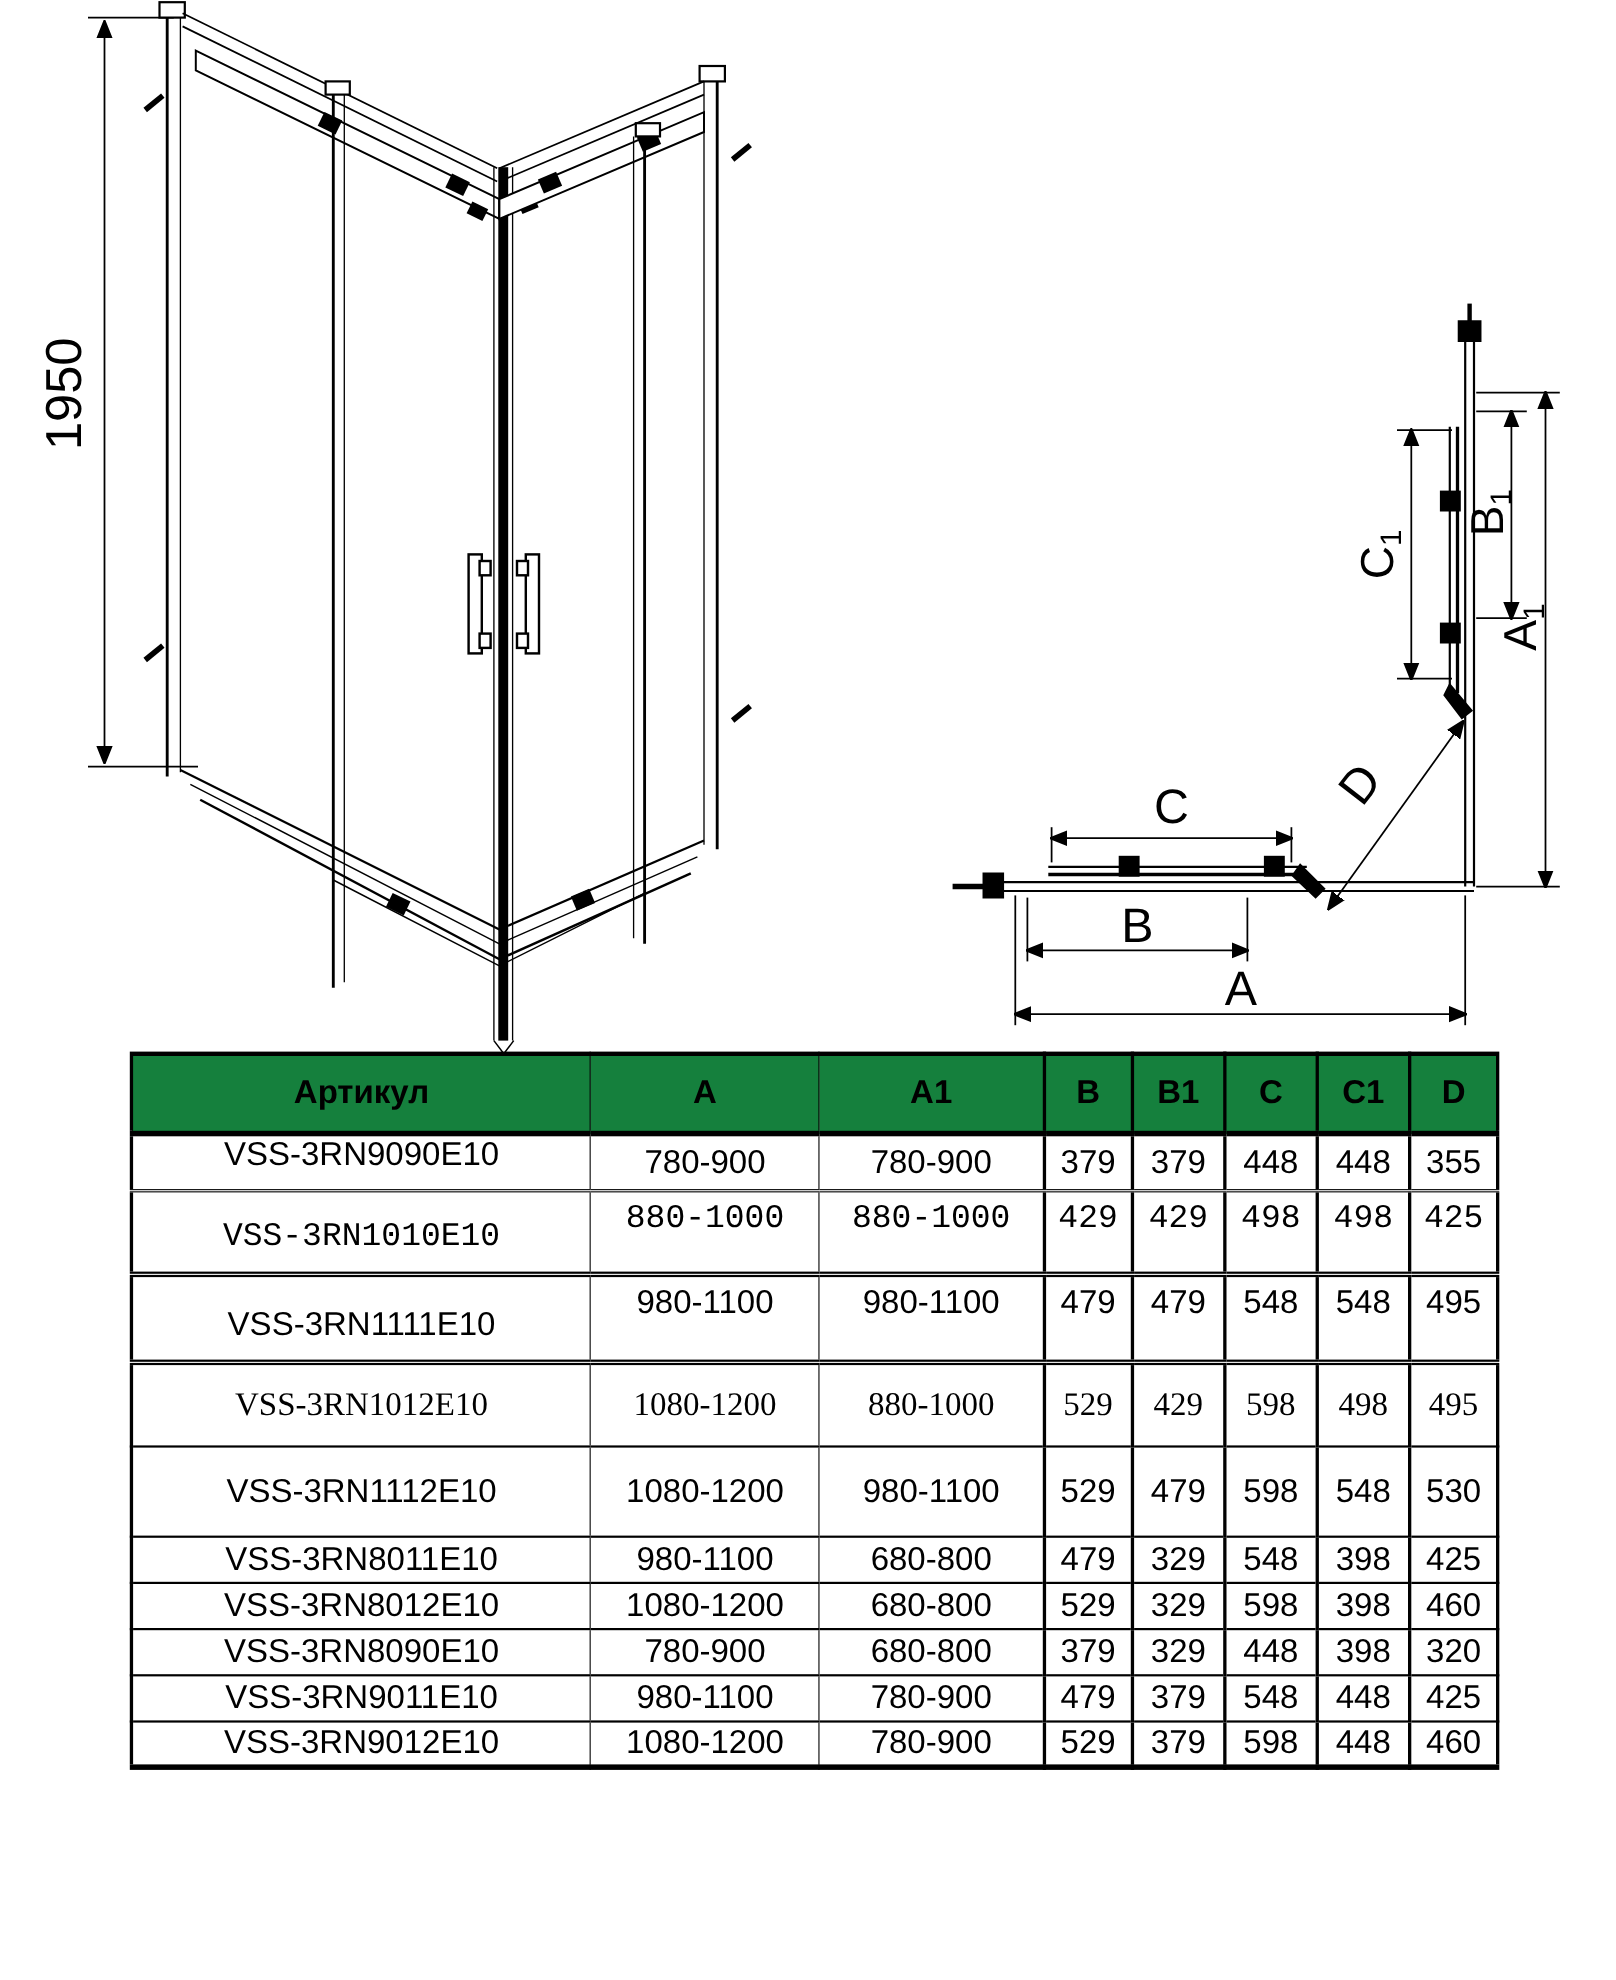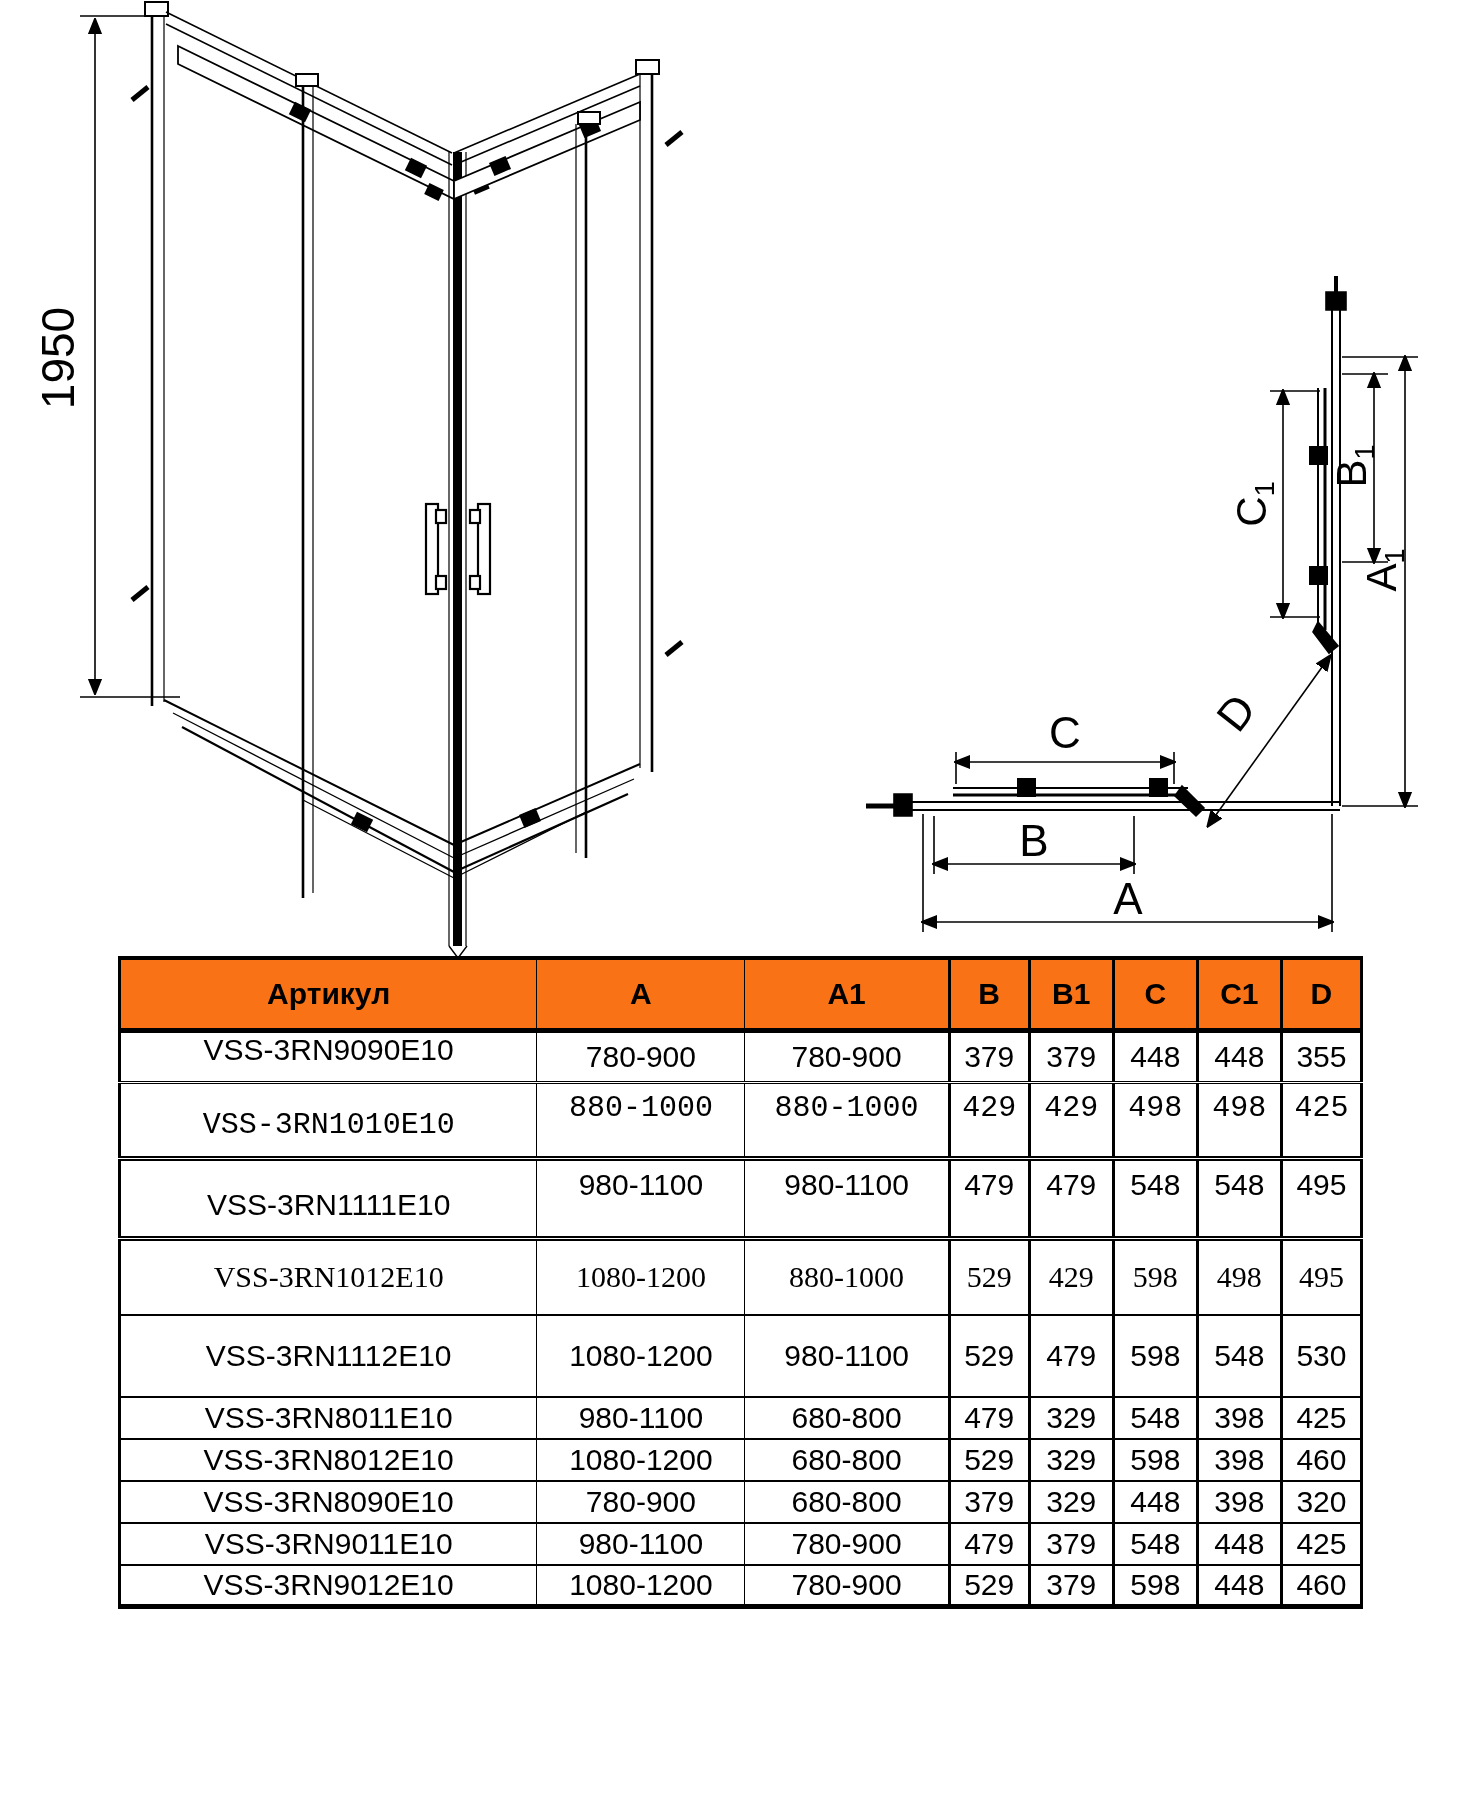--- a/index.html
+++ b/index.html
@@ -6,21 +6,21 @@
   .canvas{position:relative;width:1469px;height:1800px;background:#ffffff;overflow:hidden;
           font-family:"Liberation Sans", sans-serif;color:#000;}
   svg{position:absolute;}
   #iso-svg{left:28px;top:0;}
   #plan-svg{left:770px;top:270px;}
   line,path,polyline,rect.outl{stroke:#000;}
   text{fill:#000;font-family:"Liberation Sans", sans-serif;}
 
   table.spec{position:absolute;left:118px;top:956px;width:1245px;border-collapse:collapse;
              table-layout:fixed;border:3px solid #000;border-top-width:4px;border-bottom-width:5px;}
-  table.spec th{background:#f97316;font-weight:bold;font-size:30px;border-bottom:5px solid #000;height:68px;text-align:center;padding:0;}
+  table.spec th{background:#15803d;font-weight:bold;font-size:30px;border-bottom:5px solid #000;height:68px;text-align:center;padding:0;}
   table.spec td{font-size:30px;text-align:center;padding:0;vertical-align:middle;border-bottom:2px solid #000;}
   tbody tr{height:42px;}
   tbody tr:nth-child(1){height:50px;}
   tbody tr:nth-child(2){height:76px;font-family:Liberation Mono, monospace;}
   tbody tr:nth-child(3){height:80px;}
   tbody tr:nth-child(4){height:76px;font-family:Liberation Serif, serif;}
   tbody tr:nth-child(5){height:82px;}
   tbody tr:nth-child(1) td{border-bottom-width:3px;}
   tr.tall td{border-bottom:5px double #000;}
   tr.tall td.val{vertical-align:top;padding-top:7px;}

